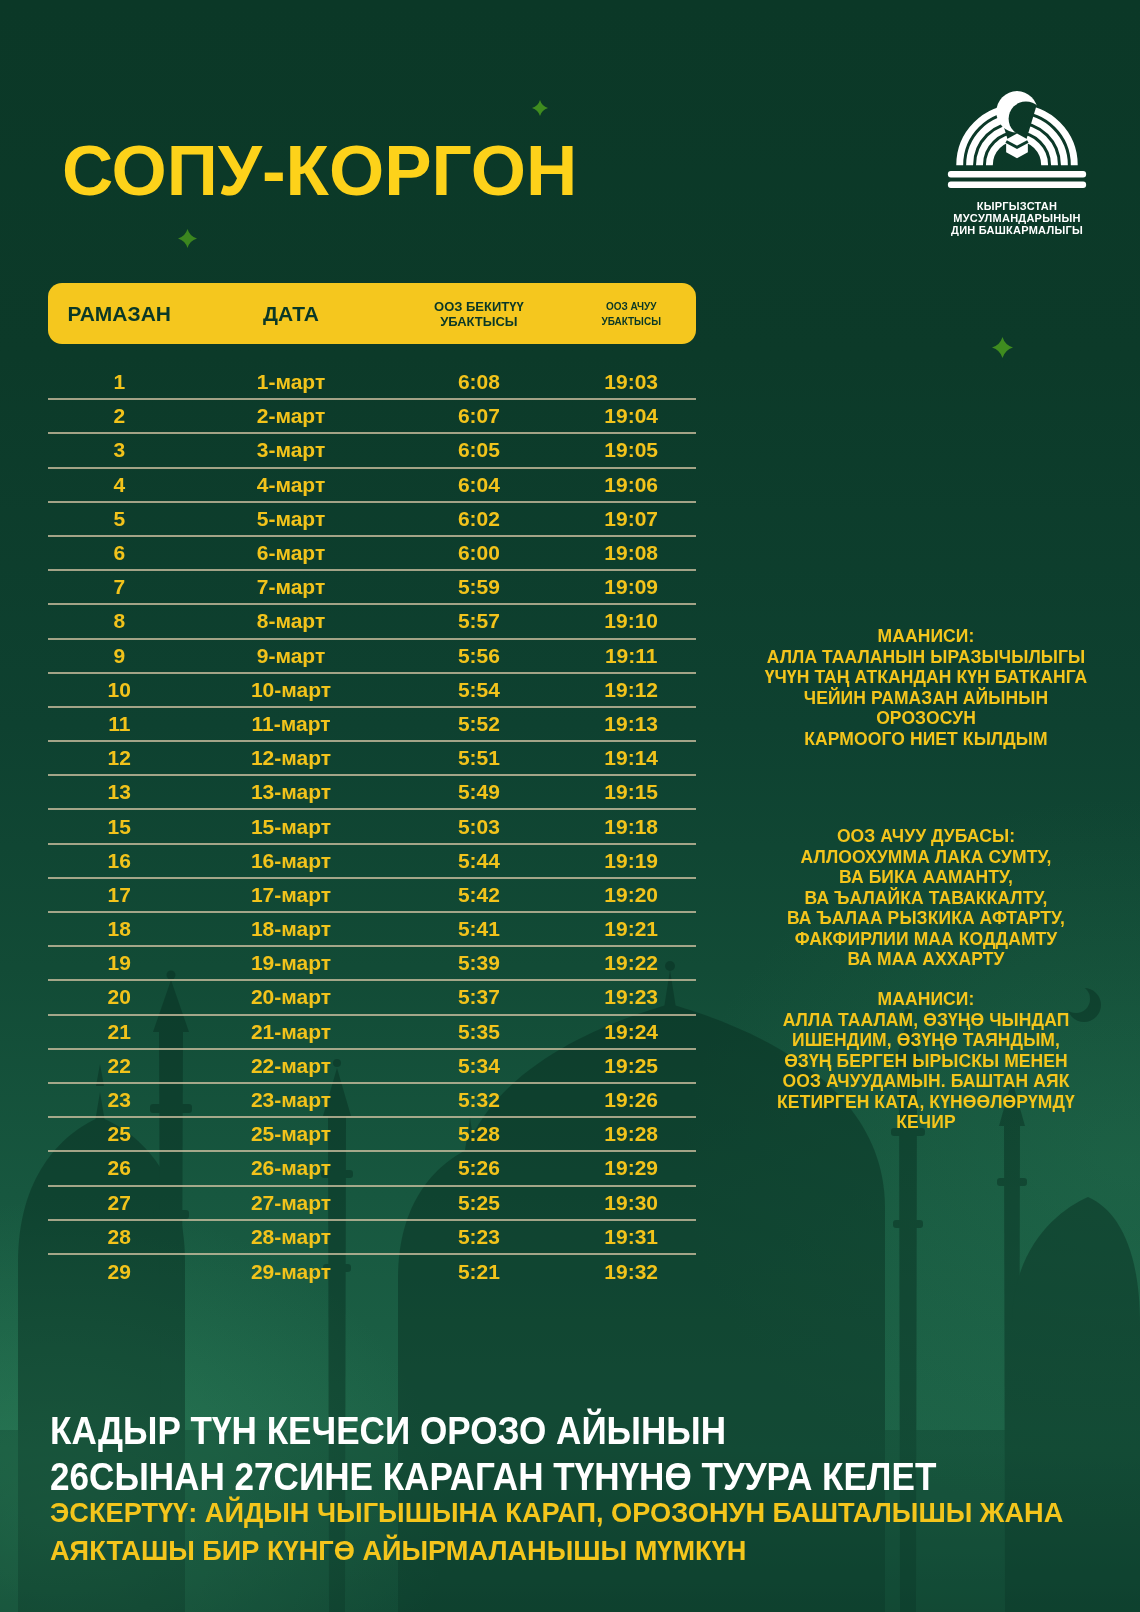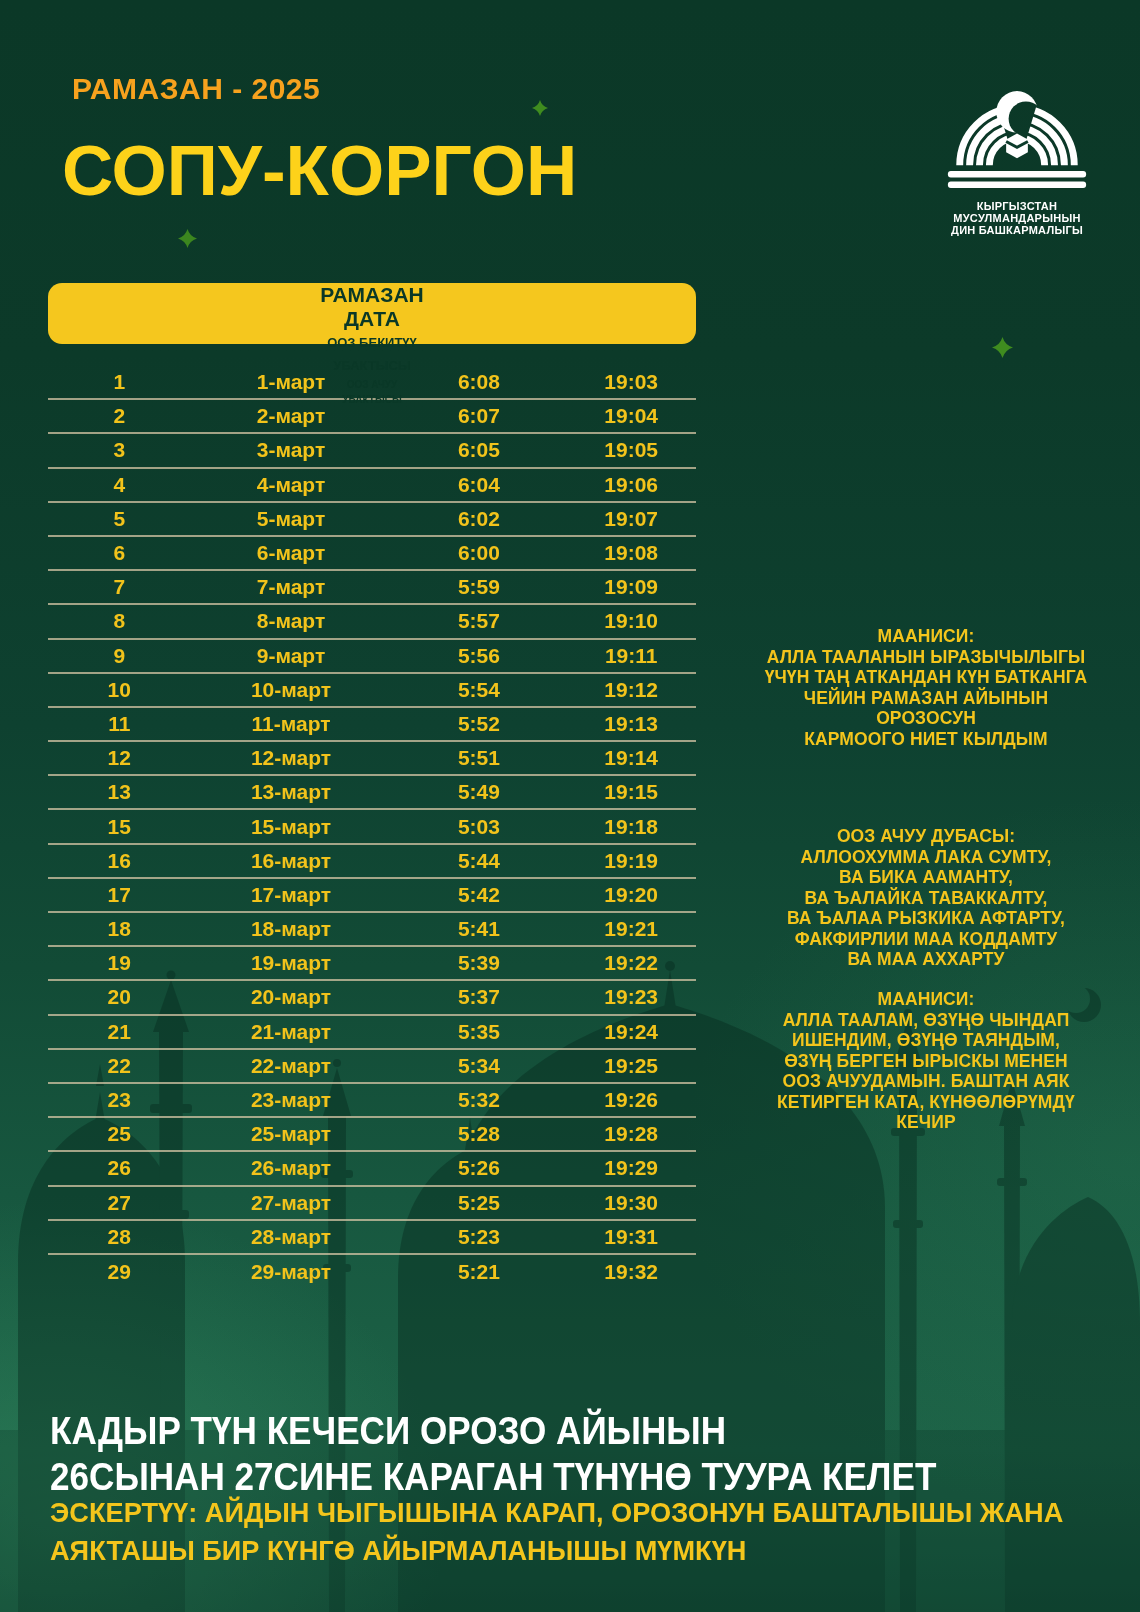--- a/index.html
+++ b/index.html
@@ -20,26 +20,26 @@
   .star.s1 { left:532px; top:100px; width:16px; height:16px; }
   .star.s2 { left:178px; top:229px; width:19px; height:19px; }
   .star.s3 { left:992px; top:337px; width:21px; height:21px; }
   
   .logo { position:absolute; left:938px; top:88px; width:158px; text-align:center; }
   .logo-text { margin-top:5px; color:#fff; font-size:11px; line-height:12px; letter-spacing:.25px; }
   
   .table { position:absolute; left:48px; top:283px; width:648px; }
   .thead {
     display:flex; align-items:center; height:61px; border-radius:14px;
-    background:#f5c71e; color:#0a3827;flex-direction:column;
+    background:#f5c71e; color:#0a3827;
   }
   .hcell { text-align:center; }
   .hc1 { width:22%; font-size:21px; }
   .hc2 { width:31%; font-size:21px; }
-  .hc3 { width:27%; font-size:13px; line-height:23px; padding:0 22px; }
+  .hc3 { width:27%; font-size:13px; line-height:15px; padding:0 22px; }
   .hc4 { width:20%; font-size:10px; line-height:15px; padding:0 10px; }
   .tbody { margin-top:22px; }
   .trow { display:flex; align-items:center; height:34.2px;
           border-bottom:2px solid rgba(213,197,166,.75); }
   .trow:last-child { border-bottom:none; }
   .cell { text-align:center; color:#f2c31b; font-size:21px; }
   .c1 { width:22%; } .c2 { width:31%; } .c3 { width:27%; } .c4 { width:20%; }
   
   .dua { position:absolute; left:758px; width:336px; text-align:center;
          color:#f4c51c; font-size:17.5px; line-height:20.5px; letter-spacing:.1px; }
@@ -104,21 +104,20 @@
       <rect x="997" y="226" width="30" height="8" rx="3"></rect>
 
       <path d="M1088,245 C1058,258 1012,296 1012,372 L1012,660 L1140,660 L1140,372 C1140,298 1118,258 1088,245 Z"></path>
 
       <circle cx="1084" cy="53" r="17" mask="url(#sil-moon-mask)"></circle>
 
       <rect x="0" y="478" width="1140" height="182" opacity="0.55"></rect>
     </g>
   </svg>
 
-  <div class="subtitle">РАМАЗАН - 2025</div>
   <div class="title">СОПУ-КОРГОН</div>
 
   <svg class="star s1" viewBox="-10 -10 20 20">
     <path d="M0,-10 Q2.3,-2.3 10,0 Q2.3,2.3 0,10 Q-2.3,2.3 -10,0 Q-2.3,-2.3 0,-10 Z" fill="#3f8c1f"></path>
   </svg>
   <svg class="star s2" viewBox="-10 -10 20 20">
     <path d="M0,-10 Q2.3,-2.3 10,0 Q2.3,2.3 0,10 Q-2.3,2.3 -10,0 Q-2.3,-2.3 0,-10 Z" fill="#3c861f"></path>
   </svg>
   <svg class="star s3" viewBox="-10 -10 20 20">
     <path d="M0,-10 Q2.3,-2.3 10,0 Q2.3,2.3 0,10 Q-2.3,2.3 -10,0 Q-2.3,-2.3 0,-10 Z" fill="#3f8c1f"></path>

